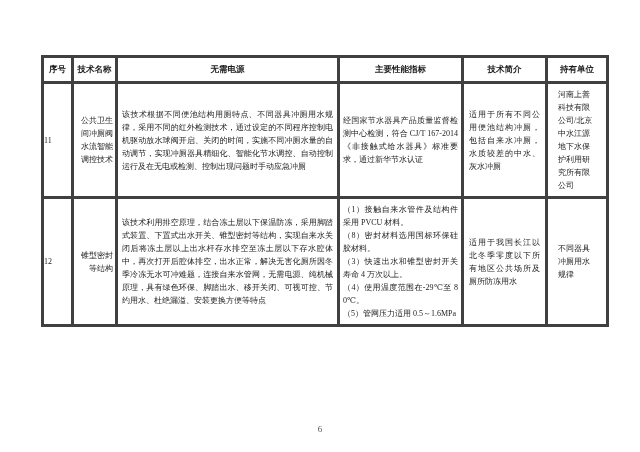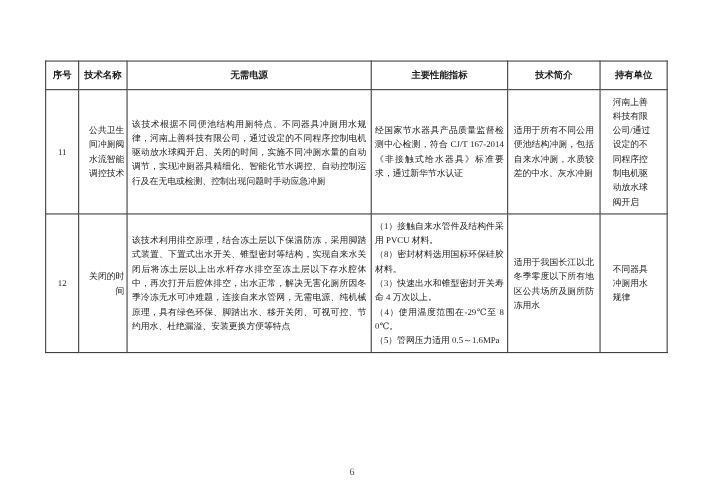--- a/index.html
+++ b/index.html
@@ -13,34 +13,34 @@
   }
   .doc-table {
     position: absolute;
     left: 41px;
     top: 55px;
     width: 565px;
     border-collapse: collapse;
     table-layout: fixed;
   }
   .doc-table th, .doc-table td {
-    border: 1px solid #404040;
+    border: 3px solid #404040;
     font-size: 8px;
     line-height: 13px;
     vertical-align: middle;
     word-break: break-all;
   }
   .doc-table th {
     font-weight: bold;
     font-size: 8.5px;
     text-align: center;
     height: 26px;
     padding: 2px;
   }
-  td.c-no { text-align: center; }
+  td.c-no { }
   td.c-name { padding: 3px 2px; }
   .name-inner { max-width: 40px; margin: 16px auto; text-align: right; }
   td.c-intro { padding: 4px 4px; text-align: justify; }
   td.c-ind { padding: 4px 3px; text-align: justify; }
   td.c-scope { padding: 4px 5px; text-align: justify; }
   td.c-holder { padding: 4px 2px; }
   .holder-inner { max-width: 38px; margin: 0 auto; text-align: left; }
   .row-11 { height: 112px; }
   .row-12 { height: 117px; }
   .ind-item { margin: 0; }
@@ -75,33 +75,33 @@
       <th>技术简介</th>
       <th>持有单位</th>
     </tr>
   </thead>
   <tbody>
     <tr class="row-11">
       <td class="c-no">11</td>
       <td class="c-name">
         <div class="name-inner">公共卫生间冲厕阀水流智能调控技术</div>
       </td>
-      <td class="c-intro">该技术根据不同便池结构用厕特点、不同器具冲厕用水规律，河南上善科技有限公司，通过设定的不同程序控制电机驱动放水球阀开启、关闭的时间，实施不同冲厕水量的自动调节，实现冲厕器具精细化、智能化节水调控、自动控制运行及在无电或检测、控制出现问题时手动应急冲厕</td>
+      <td class="c-intro">该技术根据不同便池结构用厕特点、不同器具冲厕用水规律，采用不同的红外检测技术，通过设定的不同程序控制电机驱动放水球阀开启、关闭的时间，实施不同冲厕水量的自动调节，实现冲厕器具精细化、智能化节水调控、自动控制运行及在无电或检测、控制出现问题时手动应急冲厕</td>
       <td class="c-ind">
         <p class="ind-item">经国家节水器具产品质量监督检测中心检测，符合 CJ/T 167-2014《非接触式给水器具》标准要求，通过新华节水认证</p>
       </td>
       <td class="c-scope">适用于所有不同公用便池结构冲厕，包括自来水冲厕，水质较差的中水、灰水冲厕</td>
       <td class="c-holder">
-        <div class="holder-inner">河南上善科技有限公司/通过设定的不同程序控制电机驱动放水球阀开启</div>
+        <div class="holder-inner">河南上善科技有限公司/北京中水江源地下水保护利用研究所有限公司</div>
       </td>
     </tr>
     <tr class="row-12">
       <td class="c-no">12</td>
       <td class="c-name">
-        <div class="name-inner">关闭的时间</div>
+        <div class="name-inner">锥型密封等结构</div>
       </td>
       <td class="c-intro">该技术利用排空原理，结合冻土层以下保温防冻，采用脚踏式装置、下置式出水开关、锥型密封等结构，实现自来水关闭后将冻土层以上出水杆存水排空至冻土层以下存水腔体中，再次打开后腔体排空，出水正常，解决无害化厕所因冬季冷冻无水可冲难题，连接自来水管网，无需电源、纯机械原理，具有绿色环保、脚踏出水、移开关闭、可视可控、节约用水、杜绝漏溢、安装更换方便等特点</td>
       <td class="c-ind">
         <p class="ind-item">（1）接触自来水管件及结构件采用 PVCU 材料。</p>
         <p class="ind-item">（8）密封材料选用国标环保硅胶材料。</p>
         <p class="ind-item">（3）快速出水和锥型密封开关寿命 4 万次以上。</p>
         <p class="ind-item">（4）使用温度范围在-29℃至 80℃。</p>
         <p class="ind-item">（5）管网压力适用 0.5～1.6MPa</p>
       </td>
       <td class="c-scope">适用于我国长江以北冬季零度以下所有地区公共场所及厕所防冻用水</td>

